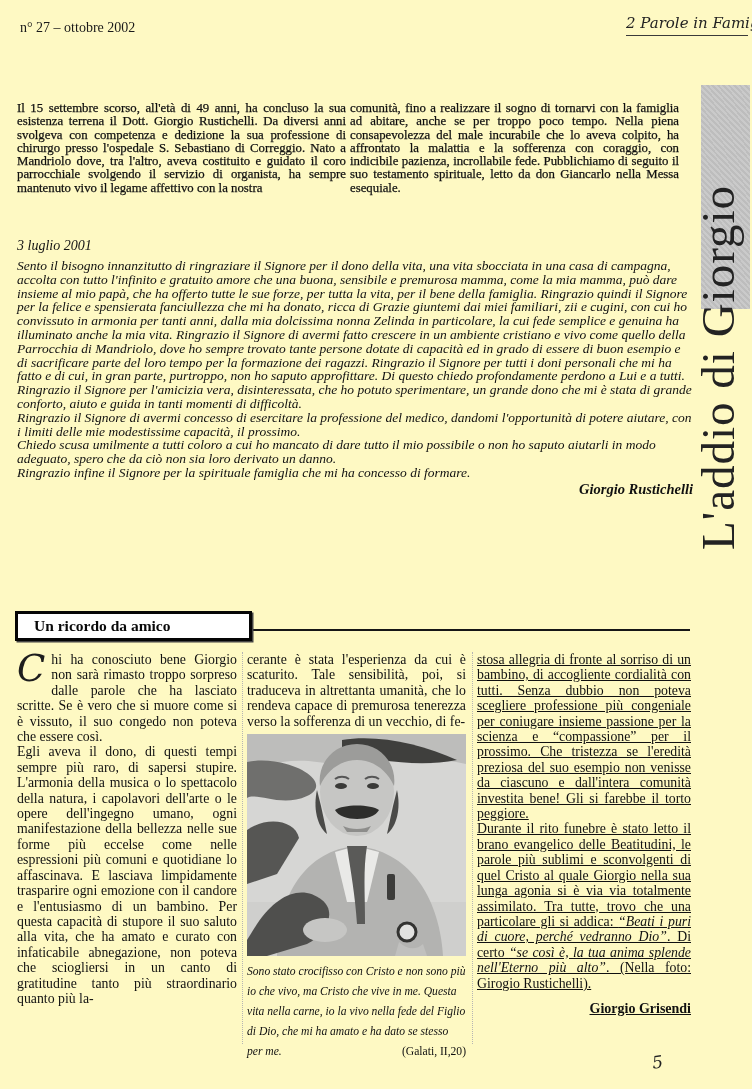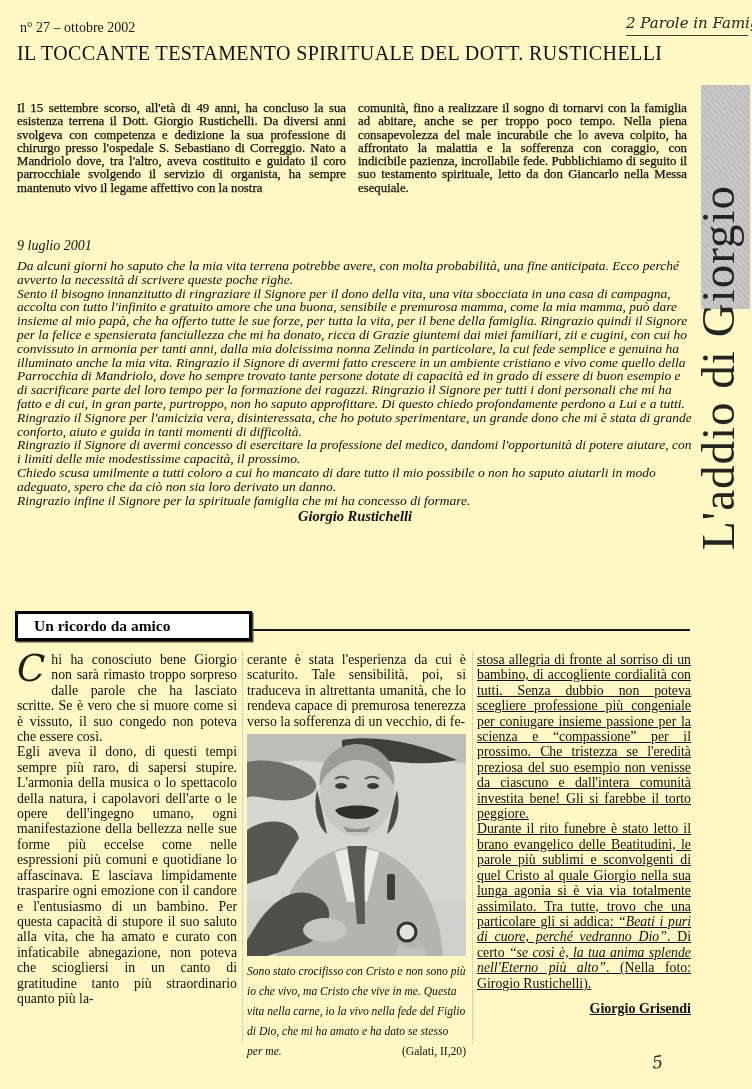--- a/index.html
+++ b/index.html
@@ -18,29 +18,29 @@
   .kicker{
     position:absolute;left:17px;top:42px;width:680px;
     font-size:20px;letter-spacing:.4px;color:#111;
   }
   .headline{
     position:absolute;left:14px;top:60px;width:690px;
     font-size:31px;font-weight:400;color:#0d0d0d;
     -webkit-text-stroke:.45px #111;letter-spacing:.2px;
   }
   
-  .intro{position:absolute;left:17px;top:102px;width:674px;display:flex;gap:12px;}
+  .intro{position:absolute;left:17px;top:102px;width:674px;display:flex;gap:4px;}
   .intro .col{width:329px;font-size:12.8px;line-height:13.3px;text-align:justify;color:#101010;
     -webkit-text-stroke:.25px #111;}
   
   .dateline{position:absolute;left:17px;top:238px;font-style:italic;font-size:14px;}
   .testament{position:absolute;left:17px;top:259px;width:676px;
     font-style:italic;font-size:13.5px;line-height:13.8px;color:#101010;}
   .testament p{margin:0;}
-  .testament .sig{ text-align:center;font-size:14.5px;margin-top:3px;font-weight:600;}
+  .testament .sig{ text-align:right;font-size:14.5px;margin-top:3px;font-weight:600;}
   
   .ricordo-box{
     position:absolute;left:15px;top:611px;width:215px;height:24px;
     border:3.5px solid #050505;background:#fff;box-shadow:1.5px 1.5px 0 #444;
     display:flex;align-items:center;padding-left:16px;
     font-size:15.5px;font-weight:700;color:#090909;z-index:2;
   }
   .ricordo-line{position:absolute;left:230px;top:629px;width:460px;height:2px;background:#161616;}
   
   .cols{position:absolute;left:17px;top:652px;width:674px;}
@@ -75,31 +75,29 @@
     font-family:"DejaVu Serif", serif;transform:rotate(-8deg);color:#222;}
 </style>
 </head>
 <body>
 
 <div class="page">
 
   <div class="issue">n° 27 – ottobre 2002</div>
   <div class="masthead">2 Parole in Famiglia</div>
 
-  <div class="kicker">IL TOCCANTE TESTAMENTO SPIRITUALE DEL DOTT. RUSTICHELLI</div>
 
   <div class="intro">
     <div class="col">Il 15 settembre scorso, all'età di 49 anni, ha concluso la sua esistenza terrena il Dott. Giorgio Rustichelli. Da diversi anni svolgeva con competenza e dedizione la sua professione di chirurgo presso l'ospedale S. Sebastiano di Correggio. Nato a Mandriolo dove, tra l'altro, aveva costituito e guidato il coro parrocchiale svolgendo il servizio di organista, ha sempre mantenuto vivo il legame affettivo con la nostra</div>
     <div class="col">comunità, fino a realizzare il sogno di tornarvi con la famiglia ad abitare, anche se per troppo poco tempo. Nella piena consapevolezza del male incurabile che lo aveva colpito, ha affrontato la malattia e la sofferenza con coraggio, con indicibile pazienza, incrollabile fede. Pubblichiamo di seguito il suo testamento spirituale, letto da don Giancarlo nella Messa esequiale.</div>
   </div>
 
-  <div class="dateline">9 luglio 2001</div>
+  <div class="dateline">3 luglio 2001</div>
 
   <div class="testament">
-    <p>Da alcuni giorni ho saputo che la mia vita terrena potrebbe avere, con molta probabilità, una fine anticipata. Ecco perché avverto la necessità di scrivere queste poche righe.</p>
     <p>Sento il bisogno innanzitutto di ringraziare il Signore per il dono della vita, una vita sbocciata in una casa di campagna, accolta con tutto l'infinito e gratuito amore che una buona, sensibile e premurosa mamma, come la mia mamma, può dare insieme al mio papà, che ha offerto tutte le sue forze, per tutta la vita, per il bene della famiglia. Ringrazio quindi il Signore per la felice e spensierata fanciullezza che mi ha donato, ricca di Grazie giuntemi dai miei familiari, zii e cugini, con cui ho convissuto in armonia per tanti anni, dalla mia dolcissima nonna Zelinda in particolare, la cui fede semplice e genuina ha illuminato anche la mia vita. Ringrazio il Signore di avermi fatto crescere in un ambiente cristiano e vivo come quello della Parrocchia di Mandriolo, dove ho sempre trovato tante persone dotate di capacità ed in grado di essere di buon esempio e di sacrificare parte del loro tempo per la formazione dei ragazzi. Ringrazio il Signore per tutti i doni personali che mi ha fatto e di cui, in gran parte, purtroppo, non ho saputo approfittare. Di questo chiedo profondamente perdono a Lui e a tutti. Ringrazio il Signore per l'amicizia vera, disinteressata, che ho potuto sperimentare, un grande dono che mi è stata di grande conforto, aiuto e guida in tanti momenti di difficoltà.</p>
     <p>Ringrazio il Signore di avermi concesso di esercitare la professione del medico, dandomi l'opportunità di potere aiutare, con i limiti delle mie modestissime capacità, il prossimo.</p>
     <p>Chiedo scusa umilmente a tutti coloro a cui ho mancato di dare tutto il mio possibile o non ho saputo aiutarli in modo adeguato, spero che da ciò non sia loro derivato un danno.</p>
     <p>Ringrazio infine il Signore per la spirituale famiglia che mi ha concesso di formare.</p>
     <div class="sig">Giorgio Rustichelli</div>
   </div>
 
   <div class="ricordo-box">
     <span>Un ricordo da amico</span>
   </div>

